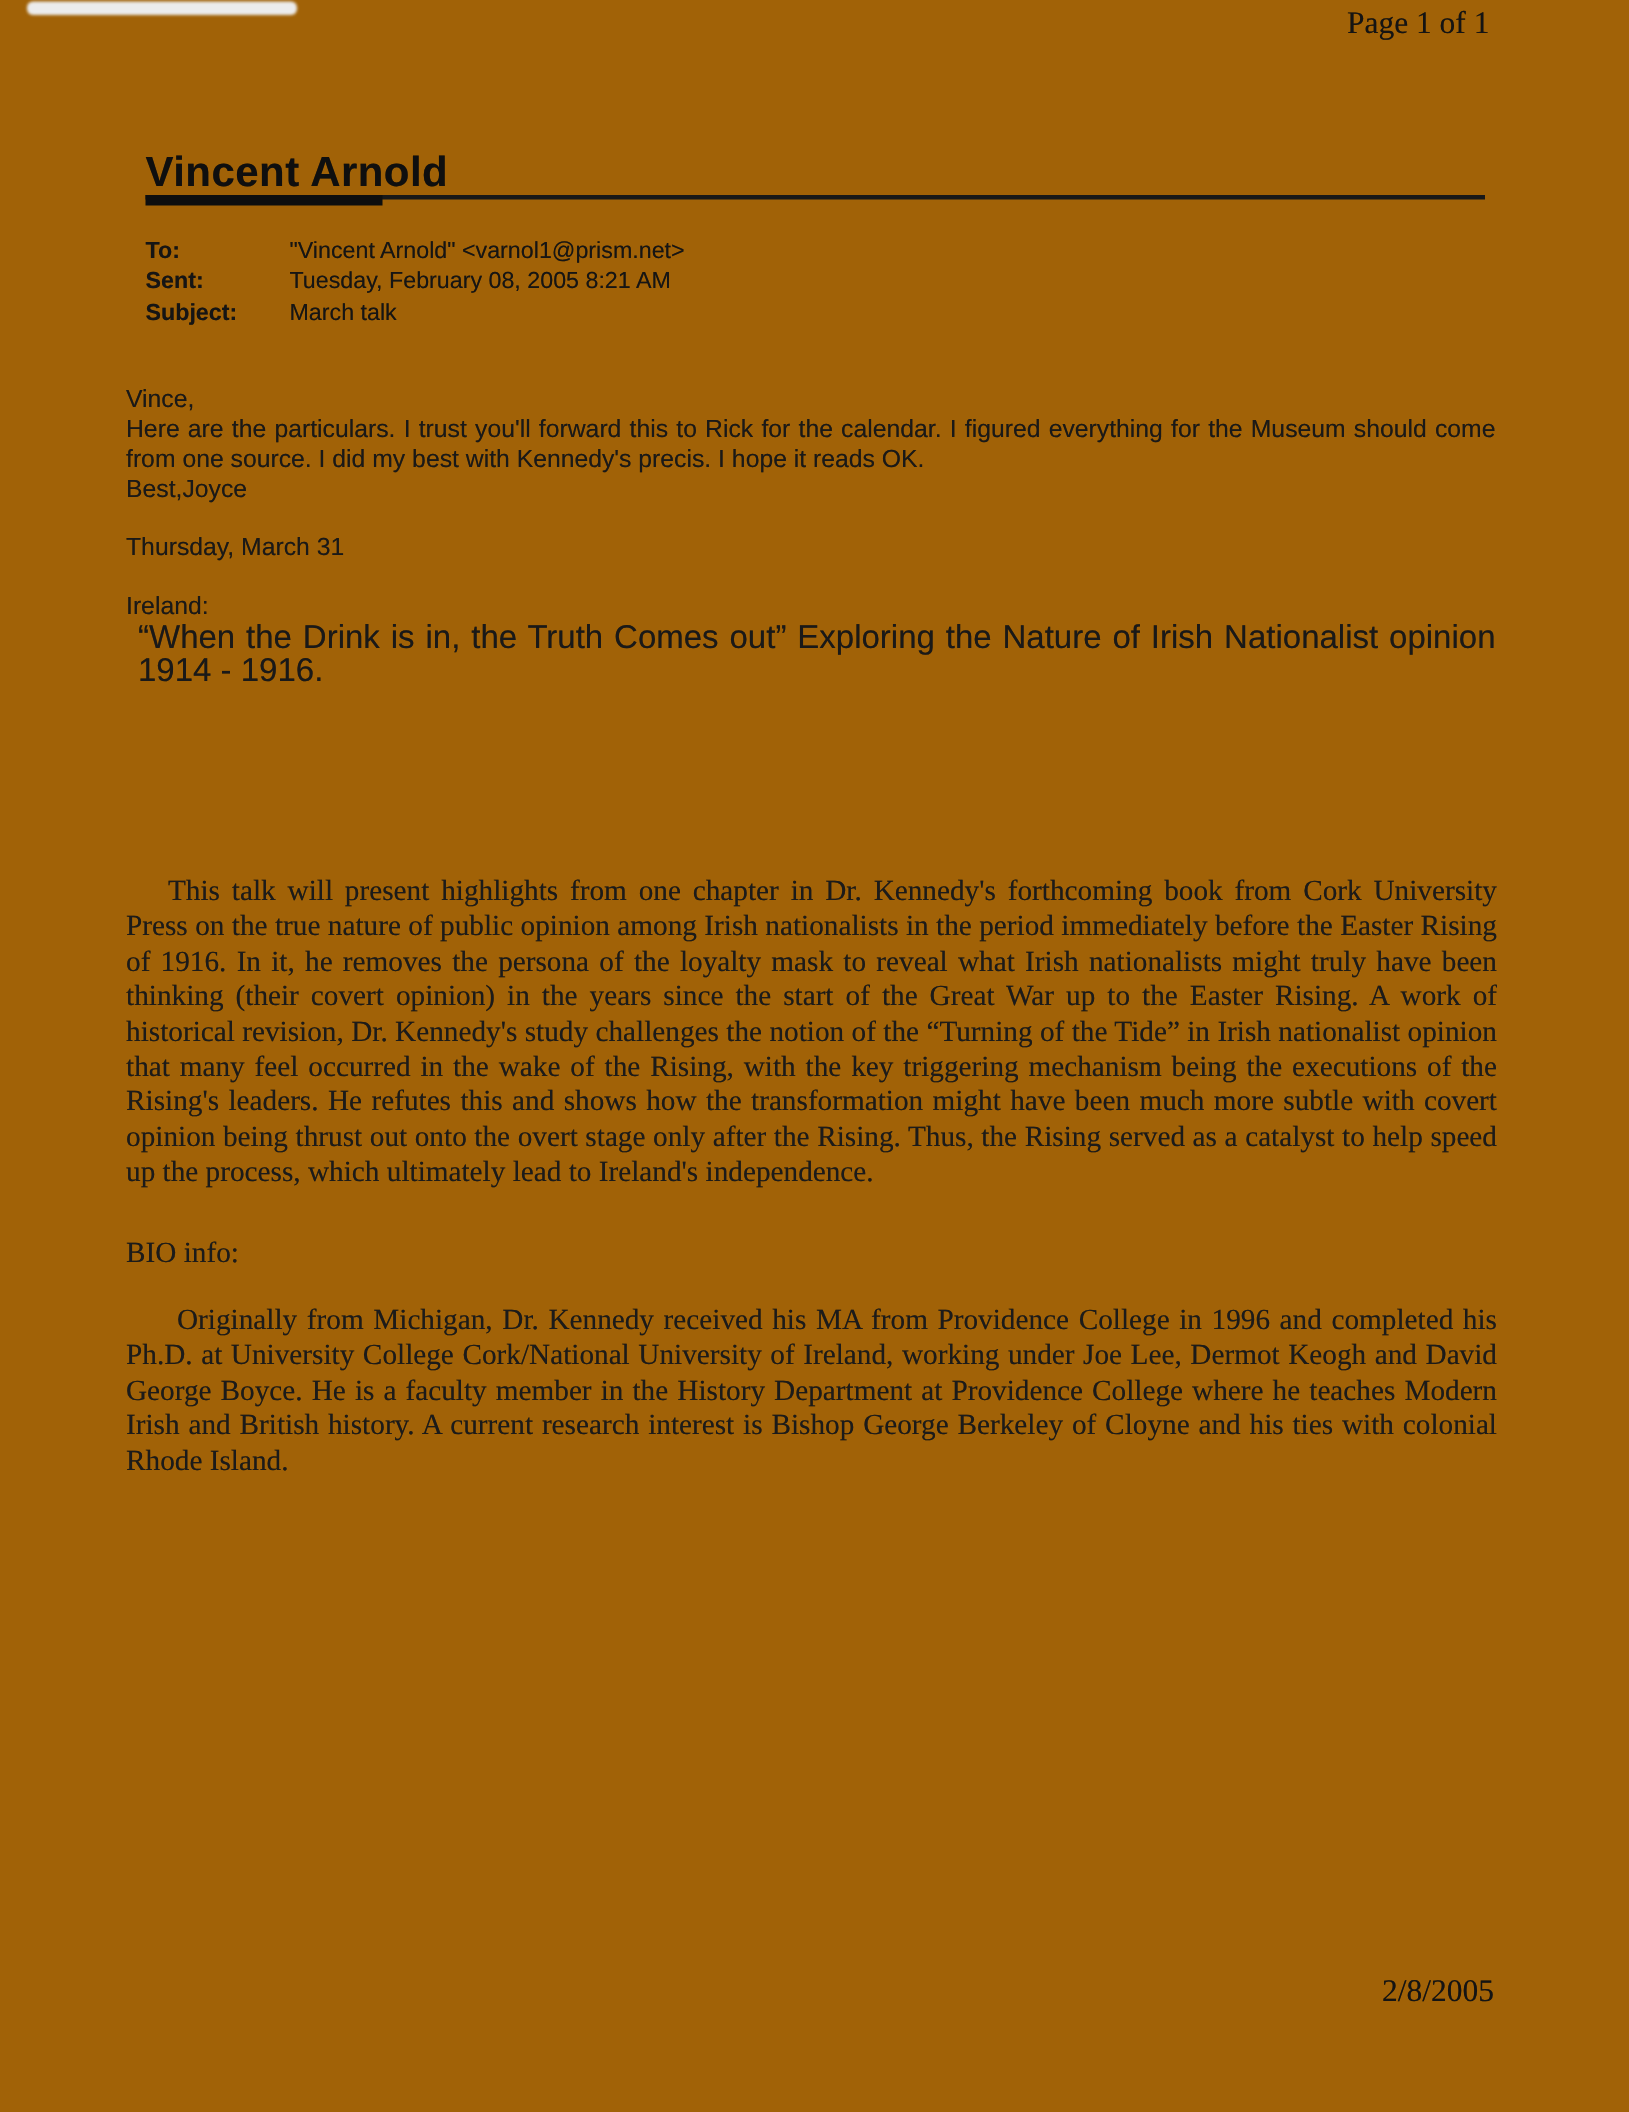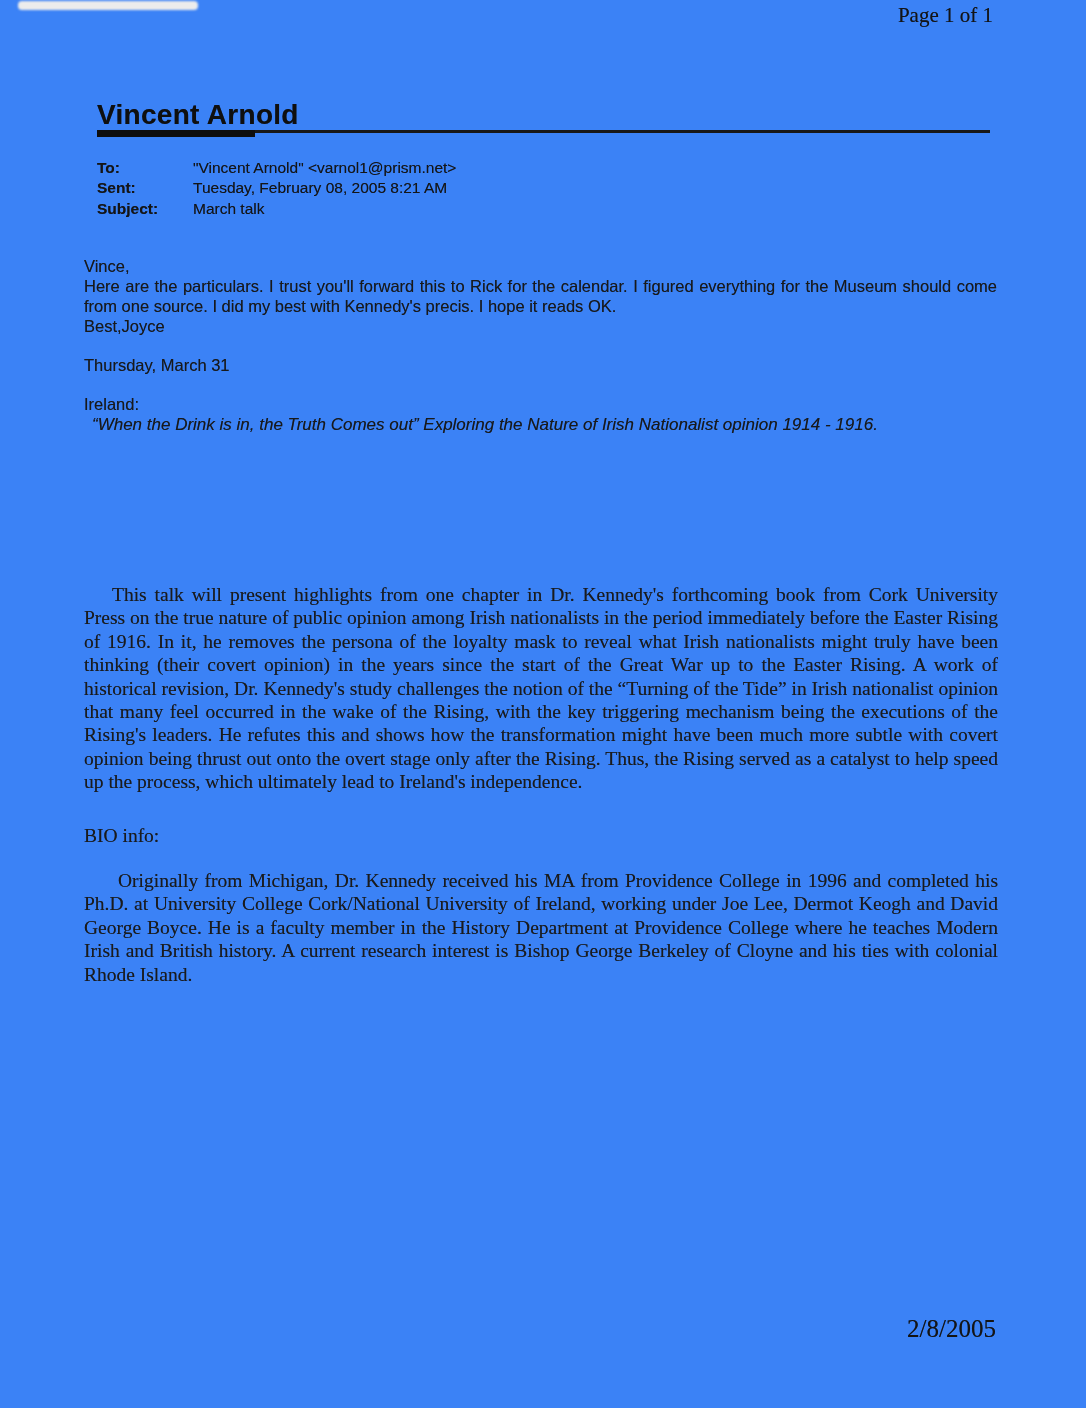--- a/index.html
+++ b/index.html
@@ -1,19 +1,19 @@
 <!DOCTYPE html>
 <html><head>
 <meta charset="utf-8">
 <style>
   html,body{margin:0;padding:0;background:#fff;}
   .page{
     position:relative;
     width:1086px;height:1408px;
-    background:#3b82f6;
+    background:#a16207;
     overflow:hidden;
     color:#1a1a1a;
     font-family:"Liberation Sans", sans-serif;
     text-shadow:0 0 .4px rgba(0,0,0,.45);
   }
   .scan-smudge{
     position:absolute;left:18px;top:1px;width:180px;height:9px;
     background:#ececec;filter:blur(1px);border-radius:4px;
   }
   .page-indicator{
@@ -34,36 +34,36 @@
   .meta-label{width:96px;font-weight:bold;}
   .meta-value{white-space:pre;}
   .body-sans{
     position:absolute;left:84px;top:256px;width:913px;
     font-size:16.5px;line-height:20px;color:#191919;
   }
   .body-sans p{margin:0;}
   .just{text-align:justify;}
   .gap-above{margin-top:19px !important;}
   .talk-title{
-    font-style:italic;font-size:17px;line-height:21.5px;
+    font-size:22px;line-height:21.5px;
     padding-left:8px;text-align:justify;
   }
   .serif-section{
     position:absolute;left:84px;top:583px;width:914px;
     font-family:"Liberation Serif", serif;
     font-size:19.5px;line-height:23.4px;color:#1b1b1b;
   }
   .serif-section p{margin:0;}
   .abstract{text-align:justify;text-indent:28px;}
   .bio-label{margin-top:30px !important;}
   .bio{margin-top:22px !important;text-align:justify;text-indent:34px;}
   .print-date{
     position:absolute;top:1315px;right:90px;
     font-family:"Liberation Serif", serif;
-    font-size:25px;color:#141414;
+    font-size:21px;color:#141414;
   }
 </style>
 </head>
 <body>
 
 <div class="page">
 
   <div class="scan-smudge"></div>
 
   <div class="page-indicator">Page 1 of 1</div>

